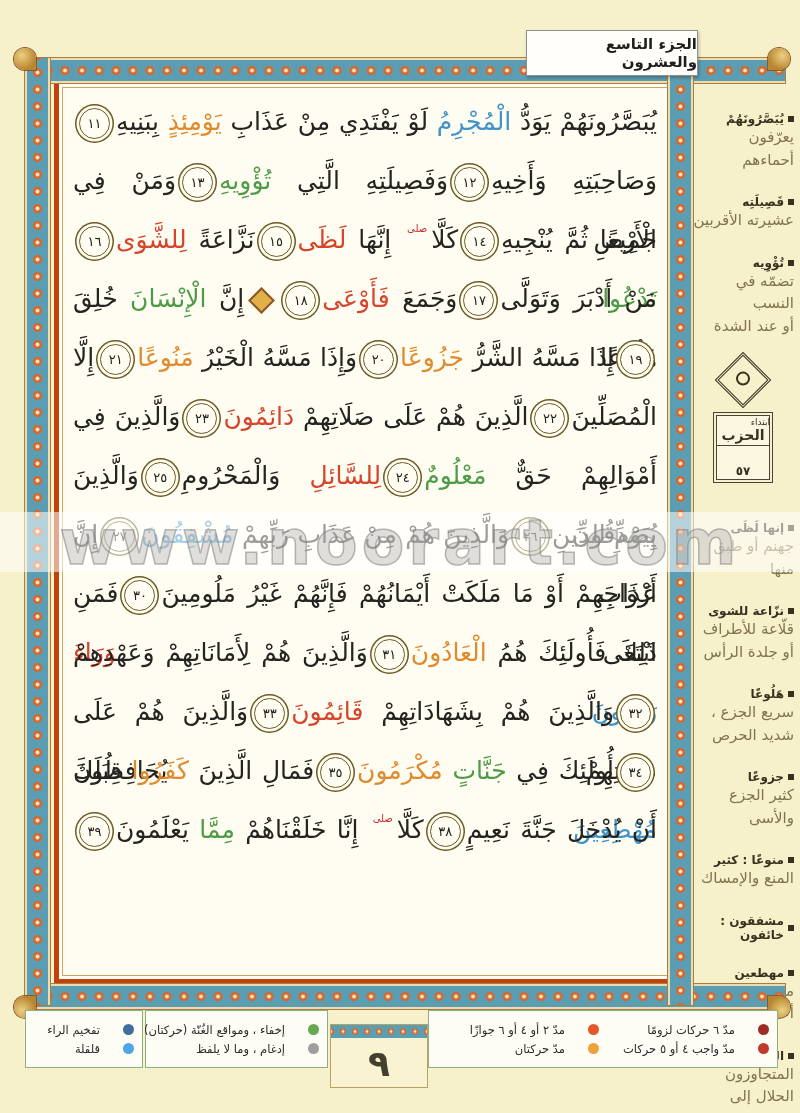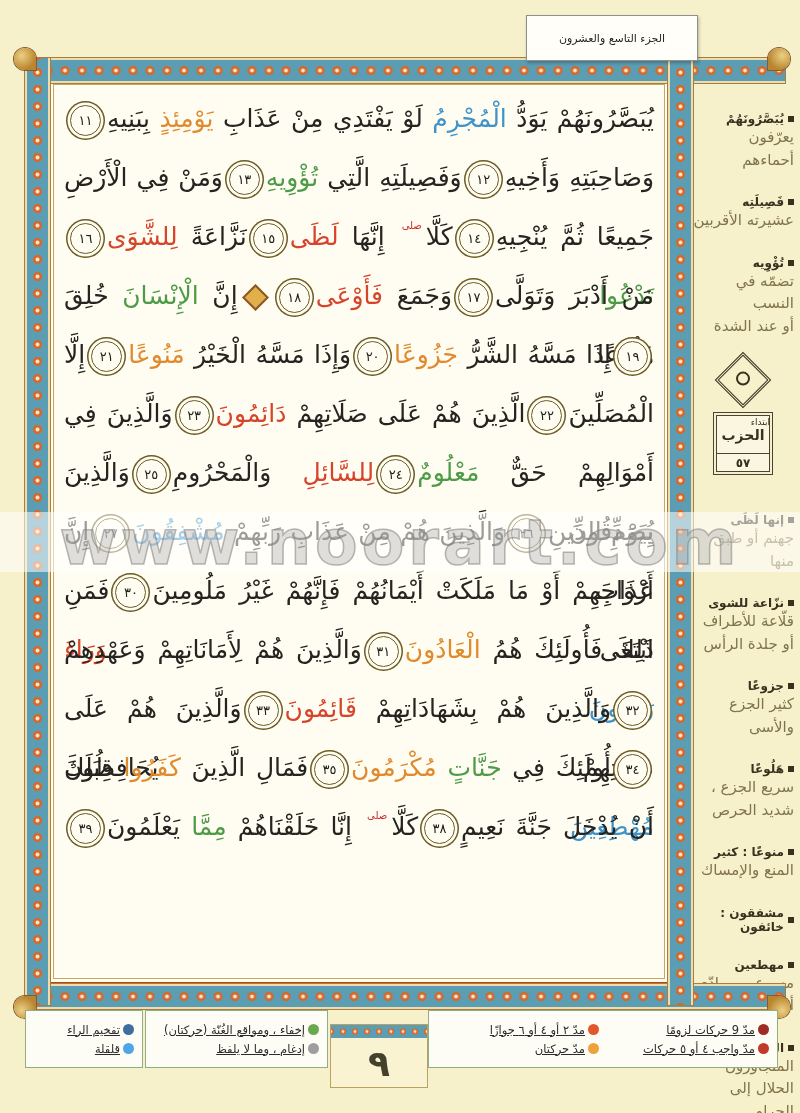--- a/index.html
+++ b/index.html
@@ -14,25 +14,25 @@
   .band-v{width:21px;border-left:2px solid #ecdcae;border-right:2px solid #ecdcae;
     background-image:radial-gradient(circle,#f3e3bd 1.6px,rgba(0,0,0,0) 2.4px),radial-gradient(circle,#d4682f 4.2px,rgba(0,0,0,0) 5px);
     background-size:17px 17px,17px 17px;background-position:center center;}
   .corner{position:absolute;width:22px;height:22px;z-index:3;border-radius:50% 50% 0 50%;
     background:radial-gradient(circle at 35% 35%,#ecd084,#b9852f 70%);box-shadow:0 0 0 1px #8a5a2a;}
 
   
   .hdr-box{position:absolute;background:#fffef8;border:1px solid #8f8f8f;box-shadow:1px 2px 3px rgba(0,0,0,.25);
     display:flex;align-items:center;justify-content:center;color:#1f1f1f;z-index:5;direction:rtl;}
   .hdr-surah{left:70px;top:32px;width:162px;height:38px;font-size:16px;font-weight:bold;}
-  .hdr-juz{left:526px;top:15px;width:170px;height:44px;font-size:11px;font-weight:normal;}
-
-  
-  .text-panel{position:absolute;left:48px;top:79px;width:622px;height:905px;background:#fffdf2;
-    border:2px solid #c2410c;box-shadow:inset 0 0 0 3px #fffdf2,inset 0 0 0 4px #caa75f;z-index:1;
+  .hdr-juz{left:526px;top:30px;width:170px;height:44px;font-size:15px;font-weight:bold;}
+
+  
+  .text-panel{position:absolute;left:54px;top:79px;width:622px;height:905px;background:#fffdf2;
+    border:5px solid #c2410c;box-shadow:inset 0 0 0 3px #fffdf2,inset 0 0 0 4px #caa75f;z-index:1;
     padding:8px 14px;box-sizing:border-box;}
   .qline{direction:rtl;text-align:justify;text-align-last:justify;white-space:normal;
     height:59px;line-height:59px;font-size:25px;color:#262420;overflow:visible;}
   .ayah{display:inline-flex;align-items:center;justify-content:center;width:29px;height:29px;border-radius:50%;
     border:1.5px solid #6b5a22;box-shadow:0 0 0 2.5px #fffdf2,0 0 0 4px #6b5a22;background:#fffdf2;
     font-size:13px;line-height:1;color:#23211c;margin:0 6px;vertical-align:middle;}
   .rub{display:inline-block;width:15px;height:15px;background:#e2b04a;border:2px solid #8a5a2a;
     transform:rotate(45deg);margin:0 8px;vertical-align:middle;}
   .pause{display:inline-block;font-size:10px;color:#cc2a2a;transform:translateY(-16px);margin:0 4px;line-height:1;}
 
@@ -49,29 +49,29 @@
   .mhead{display:flex;align-items:center;gap:4px;font-size:12px;font-weight:bold;color:#3a3020;justify-content:flex-start;}
   .sq{width:6px;height:6px;background:#3a3020;flex:0 0 auto;}
   .mline{font-size:15px;color:#81744a;text-align:right;line-height:1.5;}
   .hizb-wrap{display:flex;flex-direction:column;align-items:center;margin:6px 0 14px 0;}
   .hizb-knot{width:34px;height:34px;border:3px double #3a3020;transform:rotate(45deg);margin:6px 0 12px 0;position:relative;background:#f6f0cb;}
   .hizb-knot::after{content:"";position:absolute;left:9px;top:9px;width:10px;height:10px;border:2px solid #3a3020;border-radius:50%;}
   .hizb-box{width:54px;border:1px solid #4a4436;box-shadow:inset 0 0 0 2px #f6f0cb,inset 0 0 0 3px #4a4436;
     background:#faf6e0;text-align:center;padding:4px 2px;}
   .hizb-box .l1{font-size:9px;color:#3a3020;padding-left:35px;}
   .hizb-box .l2{font-size:14px;font-weight:bold;color:#3a3020;}
-  .hizb-box .l3{font-size:12px;font-weight:bold;color:#3a3020;border-top:1px solid #4a4436;margin-top:10px;padding-top:2px;}
+  .hizb-box .l3{font-size:12px;font-weight:bold;color:#3a3020;border-top:1px solid #4a4436;margin-top:2px;padding-top:18px;}
 
   
   .lgbox{position:absolute;background:#fdfdf6;border:1px solid #8fae85;display:grid;align-content:center;
     row-gap:5px;padding:4px 8px;box-sizing:border-box;direction:rtl;font-size:11.5px;color:#2b2b2b;z-index:4;}
   .lg-madd{left:428px;top:1010px;width:350px;height:58px;grid-template-columns:1fr 1fr;column-gap:8px;}
   .lg-ghunnah{left:145px;top:1010px;width:183px;height:58px;}
   .lg-blue{left:25px;top:1010px;width:118px;height:58px;}
-  .lgitem{display:flex;align-items:center;gap:3px;white-space:nowrap;text-decoration:underline;}
+  .lgitem{display:flex;align-items:center;gap:23px;white-space:nowrap;}
   .dot{width:11px;height:11px;border-radius:50%;flex:0 0 auto;}
 
   
   .pagebox{position:absolute;left:330px;top:1024px;width:98px;height:64px;background:#faf3d2;
     border:1px solid #b9a15f;z-index:3;box-sizing:border-box;}
   .pagebox .pband{position:absolute;left:0;top:0;width:100%;height:13px;background-color:#5b9db2;
     background-image:radial-gradient(circle,#f3e3bd 1.2px,rgba(0,0,0,0) 1.8px),radial-gradient(circle,#d4682f 3px,rgba(0,0,0,0) 3.6px);
     background-size:12px 12px,12px 12px;background-position:center;}
   .pagenum{position:absolute;left:0;top:13px;width:100%;height:51px;display:flex;align-items:center;justify-content:center;
     font-size:36px;font-weight:bold;color:#44402e;}
@@ -155,36 +155,36 @@
           <div class="mhead">
             <span class="sq"></span>
             <span>نزّاعة للشوى</span>
           </div>
           <div class="mline">قلّاعة للأطراف</div>
           <div class="mline">أو جلدة الرأس</div>
         </div>
         <div class="mnote">
           <div class="mhead">
             <span class="sq"></span>
+            <span>هَلُوعًا</span>
+          </div>
+          <div class="mline">سريع الجزع ،</div>
+          <div class="mline">شديد الحرص</div>
+        </div>
+        <div class="mnote">
+          <div class="mhead">
+            <span class="sq"></span>
             <span>جزوعًا</span>
           </div>
           <div class="mline">كثير الجزع</div>
           <div class="mline">والأسى</div>
         </div>
         <div class="mnote">
           <div class="mhead">
             <span class="sq"></span>
-            <span>هَلُوعًا</span>
-          </div>
-          <div class="mline">سريع الجزع ،</div>
-          <div class="mline">شديد الحرص</div>
-        </div>
-        <div class="mnote">
-          <div class="mhead">
-            <span class="sq"></span>
             <span>منوعًا : كثير</span>
           </div>
           <div class="mline">المنع والإمساك</div>
         </div>
         <div class="mnote">
           <div class="mhead">
             <span class="sq"></span>
             <span>مشفقون : خائفون</span>
           </div>
         </div>
@@ -212,21 +212,21 @@
           <div class="mline">جماعات متفرقين</div>
         </div>
       </div>
   </div>
 
   <div class="watermark">www.noorart.com</div>
 
   <div class="lgbox lg-madd" id="legend-madd">
       <div class="lgitem">
         <span class="dot" style="background: rgb(158, 43, 37);"></span>
-        <span>مدّ 9 حركات لزومًا</span>
+        <span>مدّ ٦ حركات لزومًا</span>
       </div>
       <div class="lgitem">
         <span class="dot" style="background: rgb(226, 87, 43);"></span>
         <span>مدّ ٢ أو ٤ أو ٦ جوازًا</span>
       </div>
       <div class="lgitem">
         <span class="dot" style="background: rgb(192, 57, 43);"></span>
         <span>مدّ واجب ٤ أو ٥ حركات</span>
       </div>
       <div class="lgitem">

